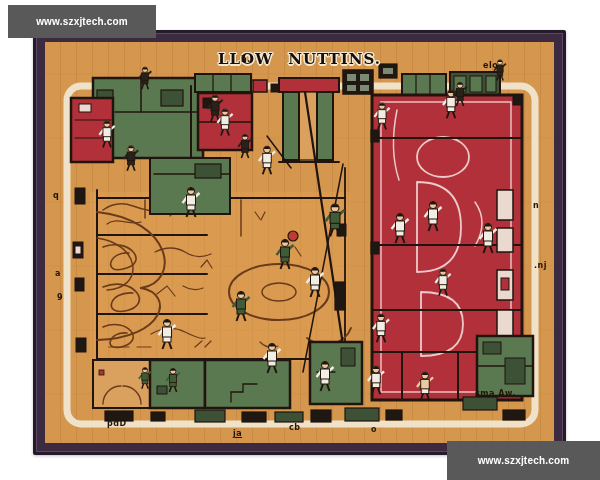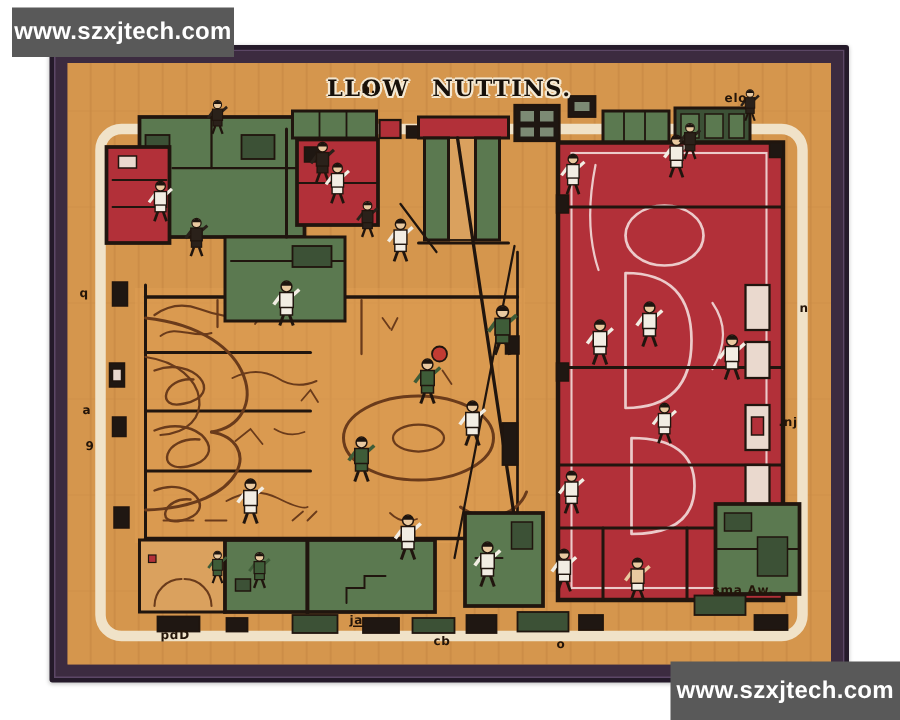--- a/index.html
+++ b/index.html
@@ -22,21 +22,21 @@
     letter-spacing:1px;word-spacing:9px;color:#17100a;white-space:nowrap;
     text-shadow:-1.5px 0 #f4e8d2,1.5px 0 #f4e8d2,0 -1.5px #f4e8d2,0 1.5px #f4e8d2,
       -1px -1px #f4e8d2,1px 1px #f4e8d2,1px -1px #f4e8d2,-1px 1px #f4e8d2;
   }
   .mark{
     position:absolute;font-size:8px;font-weight:bold;color:#241509;
     letter-spacing:.5px;line-height:1;font-family:"DejaVu Sans",sans-serif;
   }
   .wm{
     position:absolute;background:var(--watermark-bg,#595959);
-    color:var(--watermark-text,#fff);font-size:16px;font-weight:bold;
+    color:var(--watermark-text,#fff);font-size:10px;font-weight:bold;
     display:flex;align-items:center;justify-content:center;
     font-family:"Liberation Sans",sans-serif;letter-spacing:.2px;
   }
   .wm-tl{left:8px;top:5px;width:148px;height:33px}
   .wm-br{left:447px;top:441px;width:153px;height:39px}
   
   #gym .red{fill:var(--red,#b23039);stroke:var(--ink,#20150e)}
   #gym .green{fill:var(--green,#5b7950);stroke:var(--ink,#20150e)}
   #gym .gdark{fill:var(--green-dark,#3c5136);stroke:var(--ink,#20150e)}
   #gym .dk{fill:#1f1712;stroke:var(--ink,#20150e)}
@@ -508,24 +508,24 @@
     </svg>
 
     <div class="title">LLOW NUTTINS.</div>
     <div id="marks">
         <span class="mark" style="left: 196px; top: 14px;">h.</span>
         <span class="mark" style="left: 406px; top: 20px; margin-left: 32px;">elo</span>
         <span class="mark" style="left: 8px; top: 150px;">q</span>
         <span class="mark" style="left: 10px; top: 228px;">a</span>
         <span class="mark" style="left: 12px; top: 252px;">9</span>
         <span class="mark" style="left: 488px; top: 160px;">n</span>
-        <span class="mark" style="left: 474px; top: 220px; margin-top: 16px;">.nj</span>
+        <span class="mark" style="left: 489px; top: 220px;">.nj</span>
         <span class="mark" style="left: 492px; top: 258px; margin-left: 43px;">rb</span>
         <span class="mark" style="left: 62px; top: 378px; text-align: right;">pdD</span>
-        <span class="mark" style="left: 188px; top: 368px; text-decoration: underline;">ja</span>
+        <span class="mark" style="left: 188px; top: 388px; text-decoration: underline;">ja</span>
         <span class="mark" style="left: 244px; top: 382px;">cb</span>
         <span class="mark" style="left: 326px; top: 384px;">o</span>
         <span class="mark" style="left: 430px; top: 348px;">sma Aw.</span>
       </div>
   </div>
 </div>
 
 <div class="wm wm-tl">www.szxjtech.com</div>
 <div class="wm wm-br">www.szxjtech.com</div>
 

